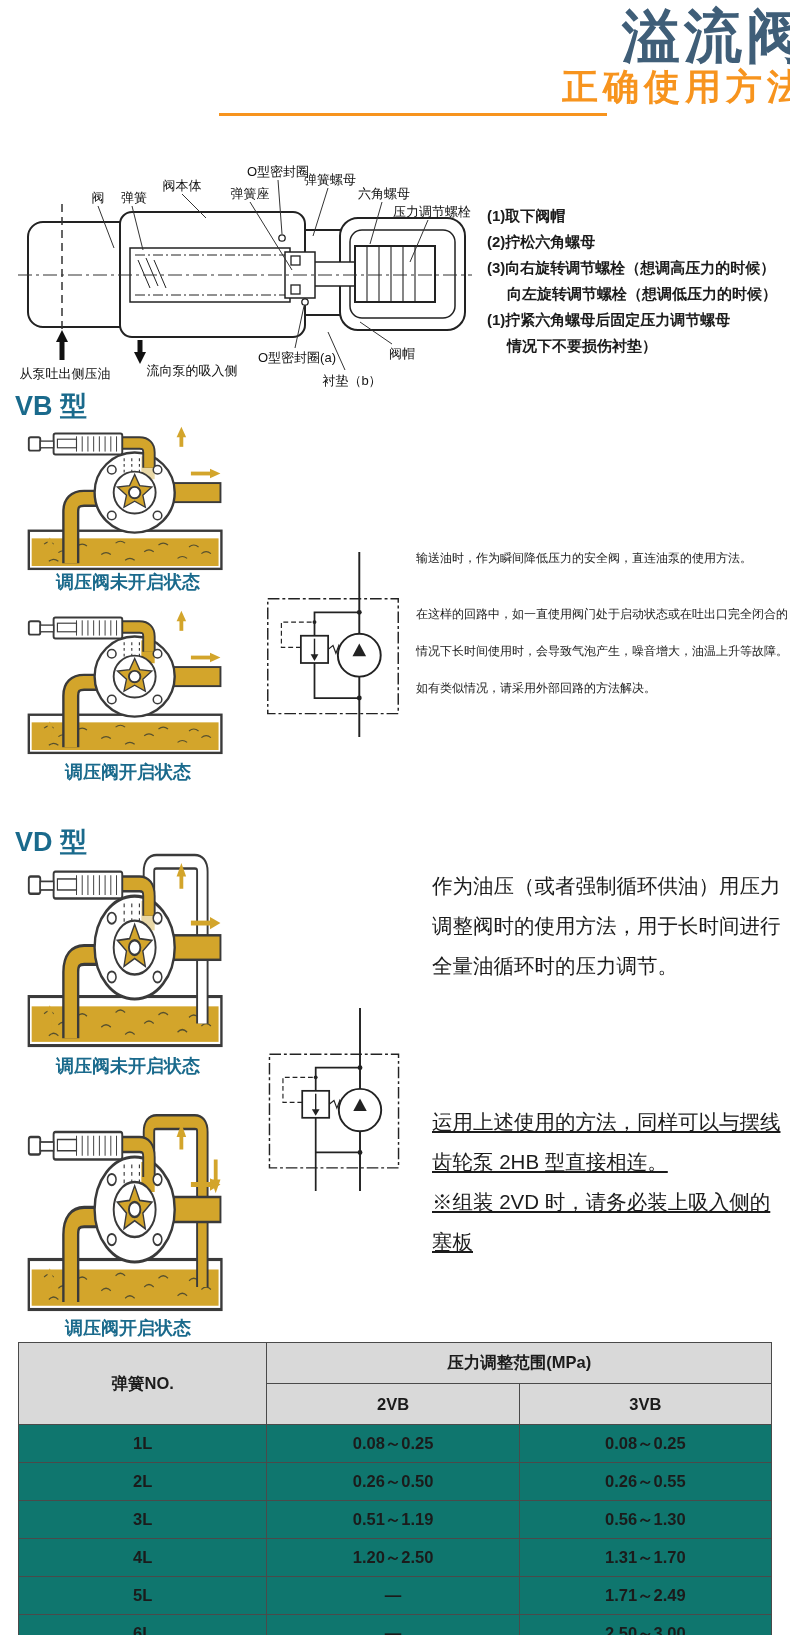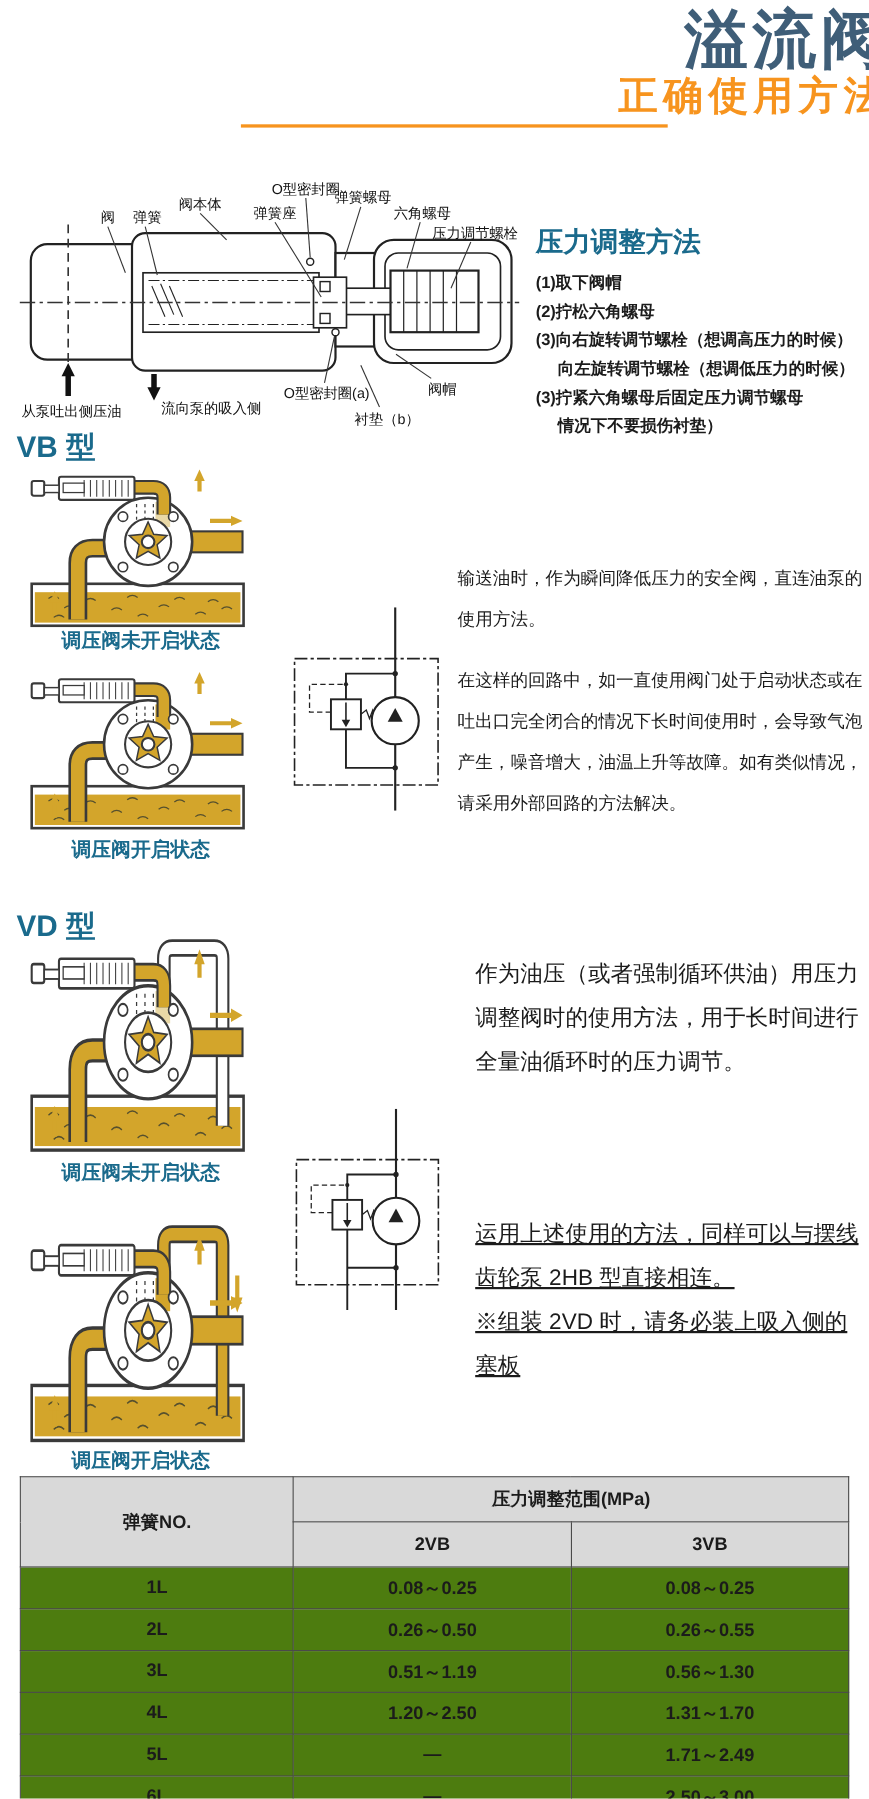--- a/index.html
+++ b/index.html
@@ -16,36 +16,36 @@
   
   .sec-h{position:absolute;font-size:27px;font-weight:bold;color:var(--teal);}
   .cap{position:absolute;width:212px;text-align:center;font-size:18px;font-weight:bold;color:var(--teal);}
   
   .adjust{position:absolute;left:487px;top:203px;width:298px;}
   .adjust h2{margin:0 0 9px 0;font-size:25px;font-weight:bold;color:var(--teal);}
   .step{font-size:15px;line-height:26px;color:#1b1b1b;font-weight:bold;}
   .step.cont{padding-left:20px;}
   
   .para{position:absolute;color:#1b1b1b;}
-  .vb-text{left:416px;top:508px;width:372px;font-size:16px;line-height:37px;}
+  .vb-text{left:416px;top:540px;width:372px;font-size:12px;line-height:37px;}
   .vb-text p{margin:0 0 19px 0;}
   .vd-text1{left:432px;top:866px;width:354px;font-size:20.5px;line-height:40px;}
   .vd-text2{left:432px;top:1102px;width:354px;font-size:20.5px;line-height:40px;text-decoration:underline;}
   .vd-text1 p,.vd-text2 p{margin:0;}
   
   .valve-svg{position:absolute;left:10px;top:160px;}
   .pump-svg{position:absolute;left:25px;}
   .circuit-svg{position:absolute;}
   svg text{font-family:"Liberation Sans",sans-serif;}
   
   .spec-table{position:absolute;left:18px;top:1342px;width:754px;border-collapse:collapse;
     font-size:16.5px;color:#1b1b1b;}
   .spec-table th,.spec-table td{border:1.5px solid #4a4a4a;text-align:center;font-weight:bold;}
   .spec-table th{background:var(--table_header_bg);height:38px;}
-  .spec-table td{height:35px;background:#4d7c0f;}
+  .spec-table td{height:35px;background:#0f766e;}
   .spec-table .c-no{width:33%;}
 </style>
 </head>
 <body>
 
 <svg width="0" height="0" style="position:absolute" aria-hidden="true">
   <defs>
     <g id="tank">
       <rect x="4" y="118" width="202" height="40" fill="#fff" stroke="#3a3a3a" stroke-width="2.5"></rect>
       <rect x="7" y="126" width="196" height="29" fill="var(--oil_gold)"></rect>
@@ -184,26 +184,25 @@
     <text x="422" y="56">压力调节螺栓</text>
     <text x="287" y="202">O型密封圈(a)</text>
     <text x="392" y="198">阀帽</text>
     <text x="342" y="225">衬垫（b）</text>
     <text x="55" y="218">从泵吐出侧压油</text>
     <text x="182" y="215">流向泵的吸入侧</text>
   </g>
 </svg>
 
 <div class="adjust">
-  <h2>压力调整方法</h2>
   <div class="step">(1)取下阀帽</div>
   <div class="step">(2)拧松六角螺母</div>
   <div class="step">(3)向右旋转调节螺栓（想调高压力的时候）</div>
   <div class="step cont">向左旋转调节螺栓（想调低压力的时候）</div>
-  <div class="step">(3)拧紧六角螺母后固定压力调节螺母</div>
+  <div class="step">(1)拧紧六角螺母后固定压力调节螺母</div>
   <div class="step cont">情况下不要损伤衬垫）</div>
 </div>
 
 <div class="sec-h" style="left:15px;top:388px;">VB 型</div>
 
 <svg class="pump-svg" style="top:418px;--passage:#e9d8a6;" width="205" height="153" viewBox="0 0 215 160">
   <use href="#tank"></use>
     <use href="#pump-core"></use>
 </svg>
 <div class="cap" style="left:22px;top:570px;">调压阀未开启状态</div>

